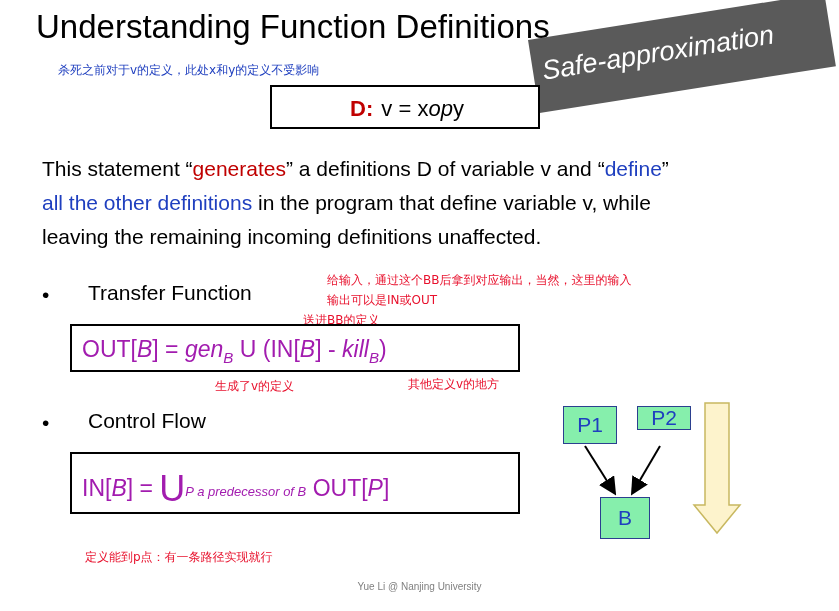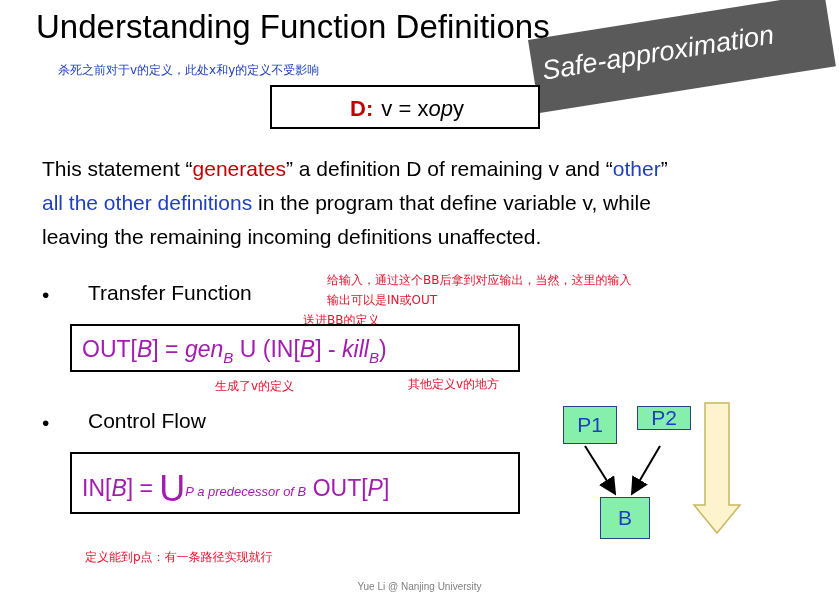--- a/index.html
+++ b/index.html
@@ -155,21 +155,21 @@
     <div class="defbox-inner">
       <span class="red">D:</span>
       <span style="width:8px;display:inline-block;"></span>
       <span>v  =  x </span>
       <span class="ital">op</span>
       <span> y</span>
     </div>
   </div>
 
   <div class="para">
-    <span>This statement “</span><span class="red">generates</span><span>” a definition D of remaining v and “</span><span class="blue">other</span><span>”</span><br>
+    <span>This statement “</span><span class="red">generates</span><span>” a definitions D of variable v and “</span><span class="blue">define</span><span>”</span><br>
     <span class="blue">all the other definitions</span><span> in the program that define variable v, while</span><br>
     <span>leaving the remaining incoming definitions unaffected.</span>
   </div>
 
   <div class="bullet" style="left:42px;top:283px;">
     <span class="dot">•</span>
     <span class="bullet-label">Transfer Function</span>
   </div>
 
   <div class="cn-note" style="left:327px;top:272px;">给输入，通过这个BB后拿到对应输出，当然，这里的输入</div>

